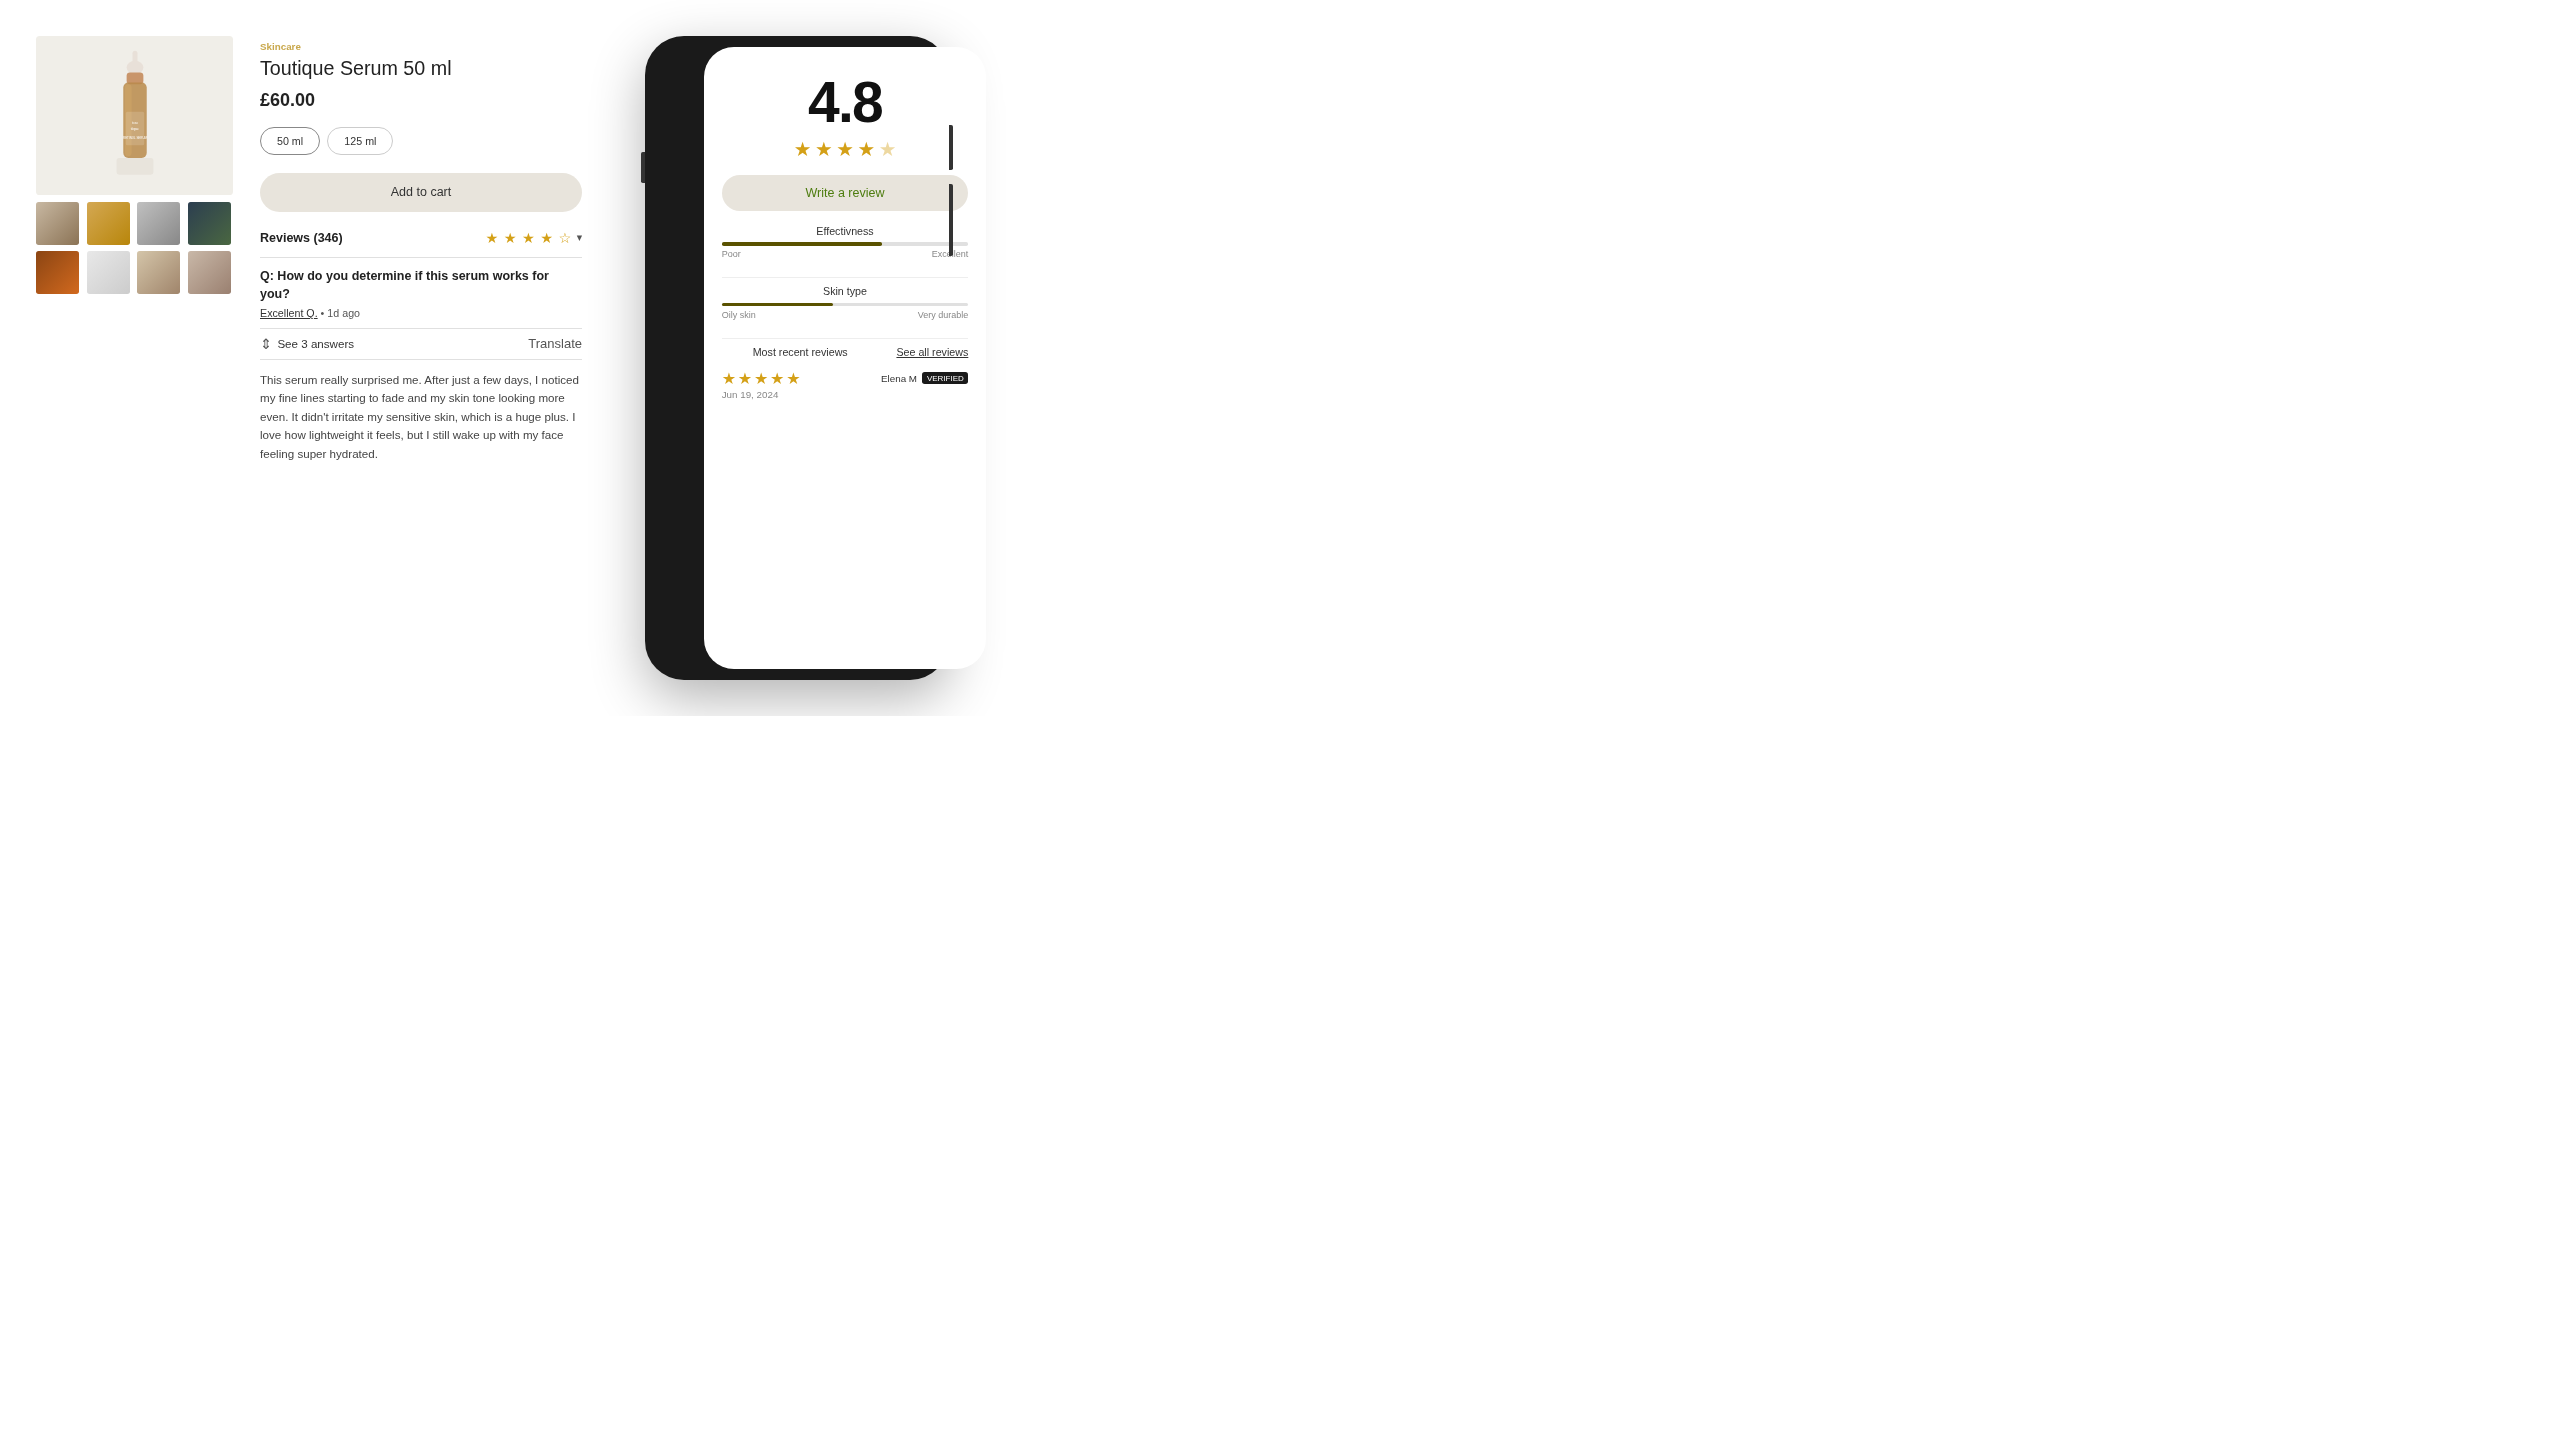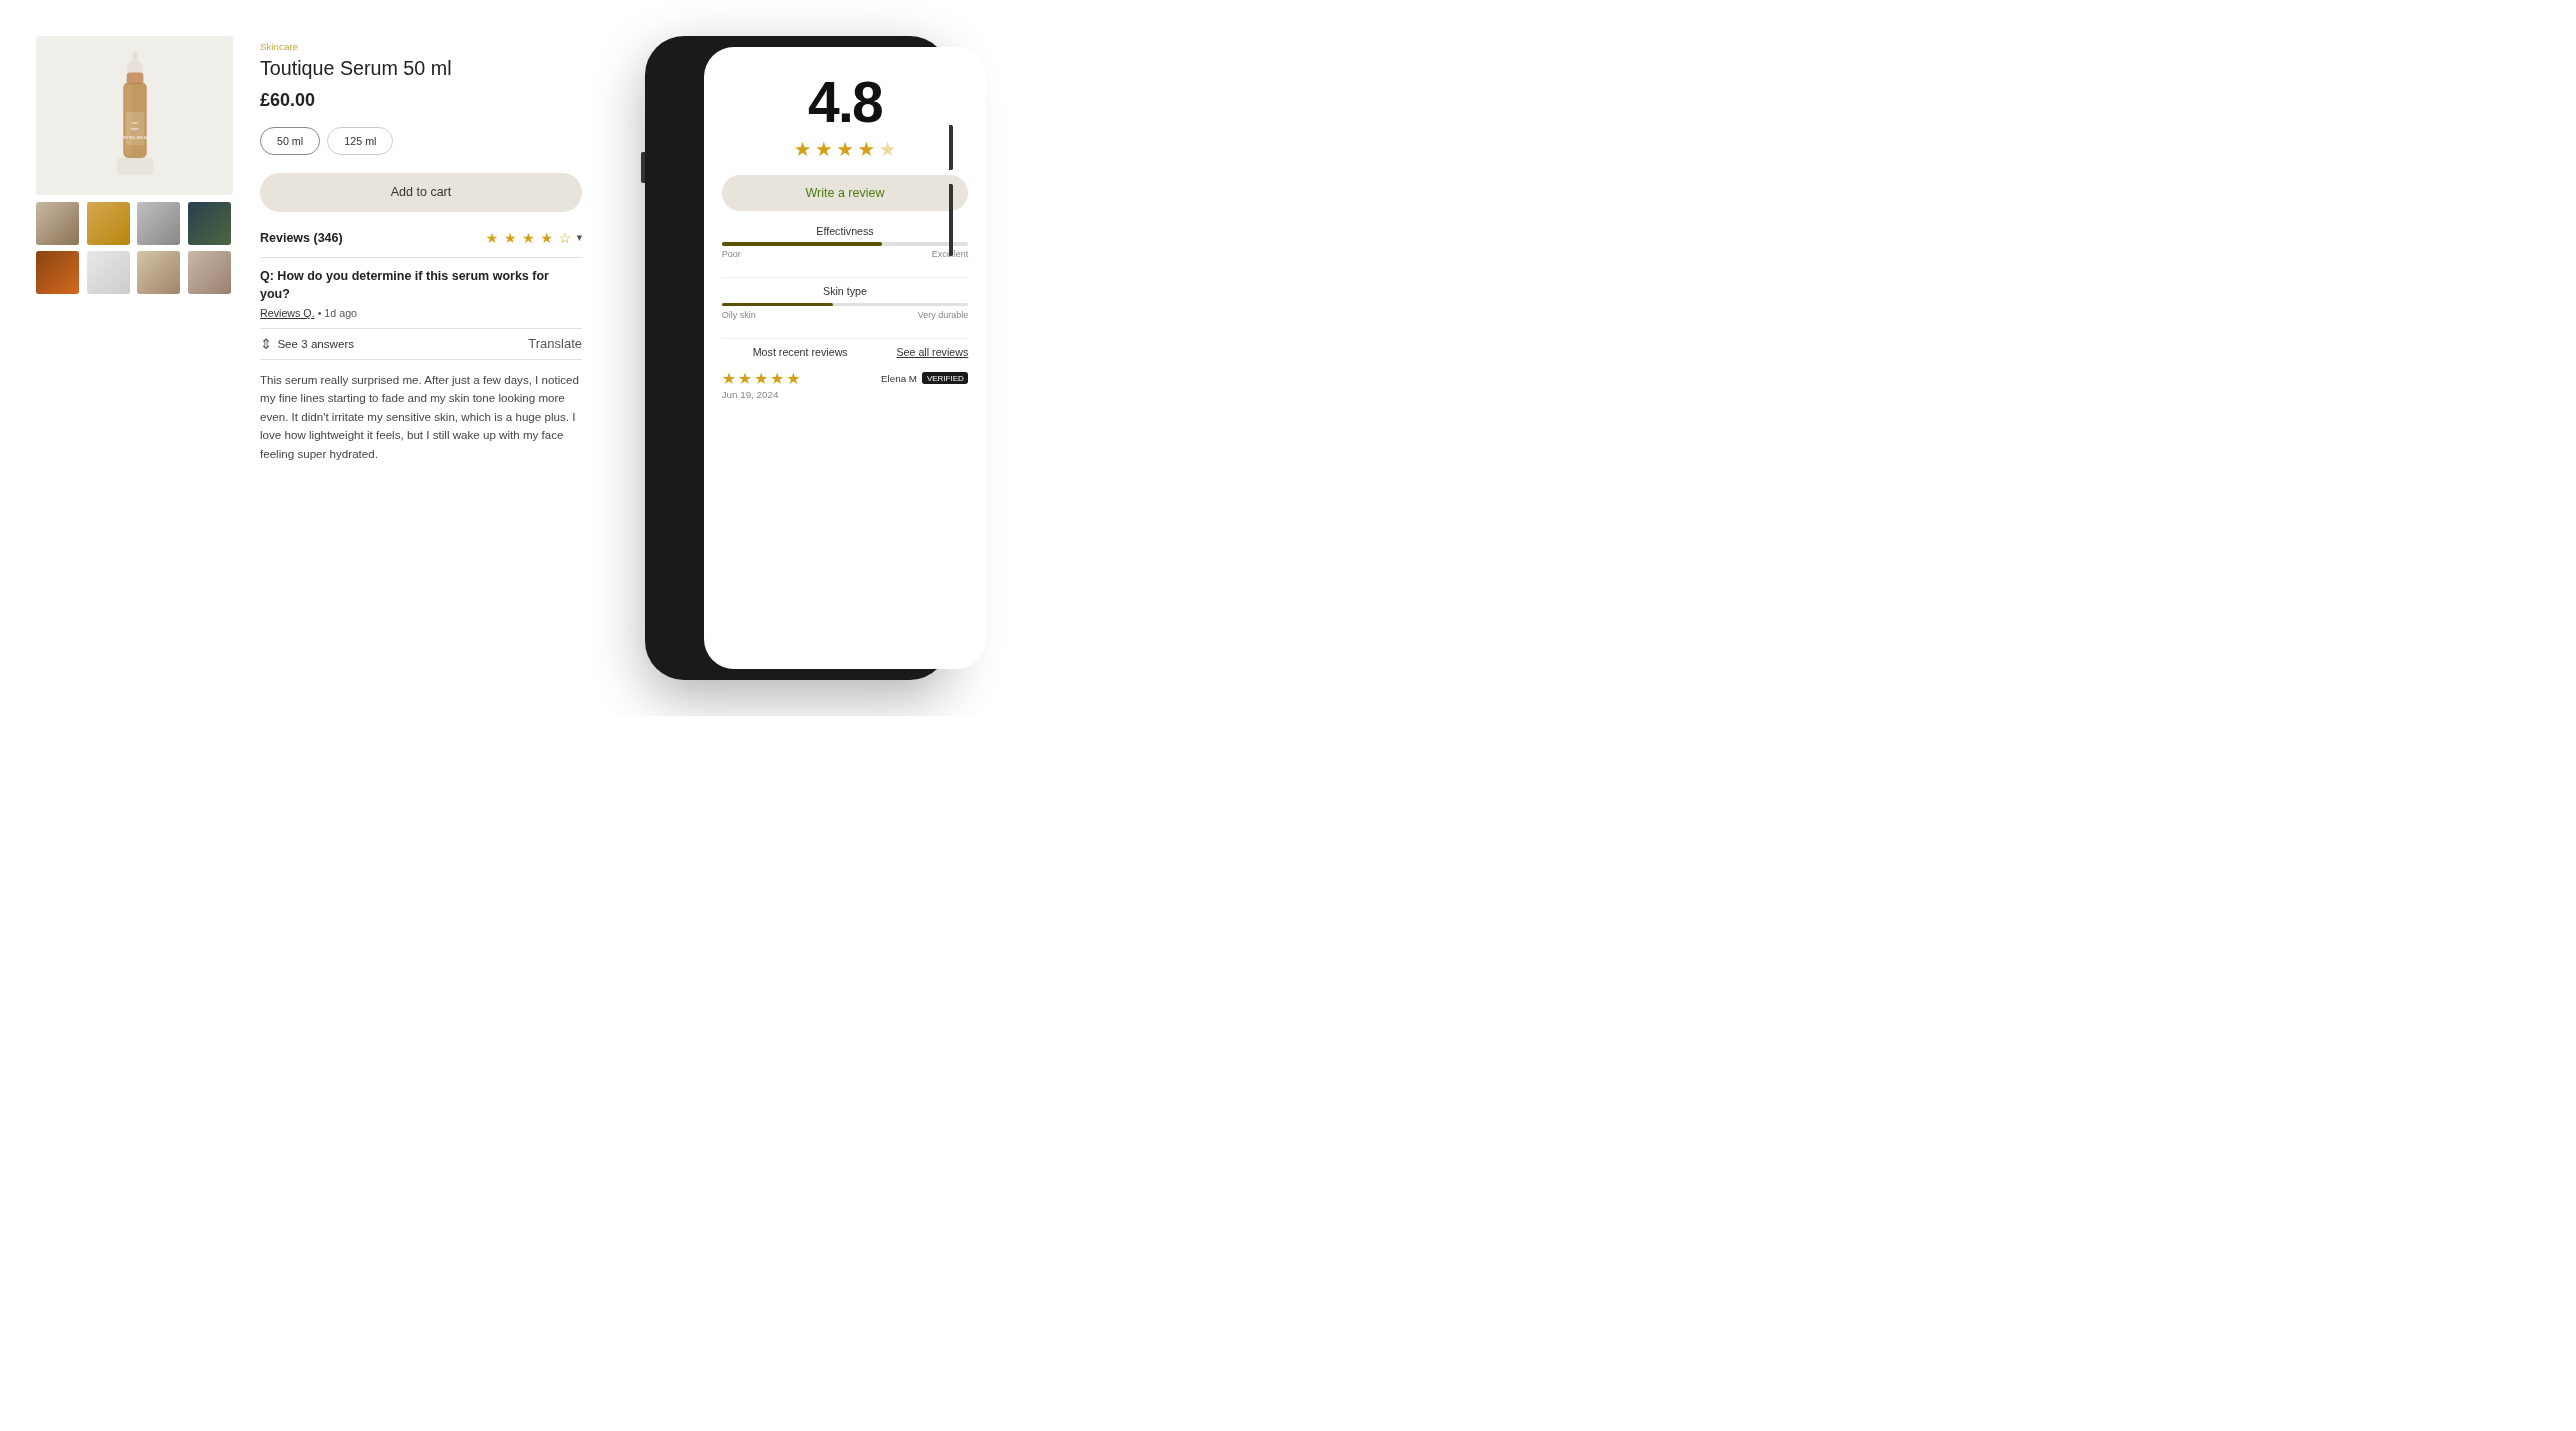--- a/index.html
+++ b/index.html
@@ -75,21 +75,21 @@
       flex: 1;
       min-width: 250px;
       max-width: 322px;
       padding-top: 4.5px;
     }
 
     .product-category {
       color: #c9a84c;
       font-size: 9.8px;
       margin-bottom: 5.4px;
-      font-weight: 400;
+      font-weight: 700;
     }
 
     .product-name {
       font-size: 19.7px;
       font-weight: 400;
       color: #222;
       margin-bottom: 9px;
       line-height: 1.2;
     }
 
@@ -502,21 +502,21 @@
         <span class="star-half">☆</span>
         <span class="chevron-icon">▾</span>
       </div>
     </div>
 
     <div class="divider"></div>
 
     <div class="qa-section">
       <div class="qa-question">Q: How do you determine if this serum works for you?</div>
       <div class="qa-meta">
-        <a href="#">Reviews Q.</a>
+        <a href="#">Excellent Q.</a>
         <span> • </span>
         <span>1d ago</span>
       </div>
 
       <div class="see-answers">
         <div class="see-answers-left">
           <span style="font-size:14.3px; color:#555;">⇕</span>
           <span>See 3 answers</span>
         </div>
         <a href="#" class="translate-btn">Translate</a>

